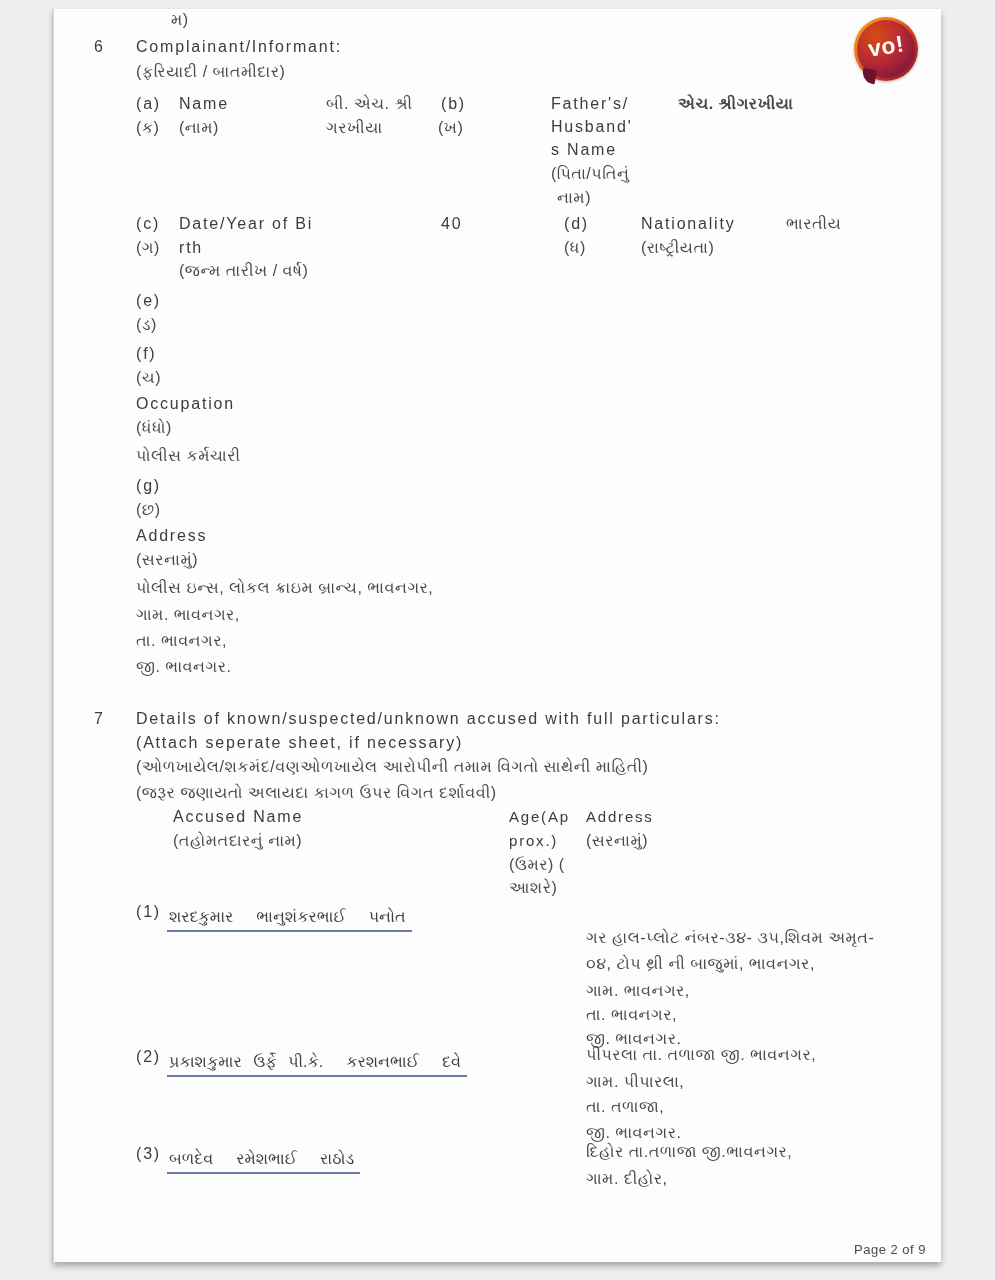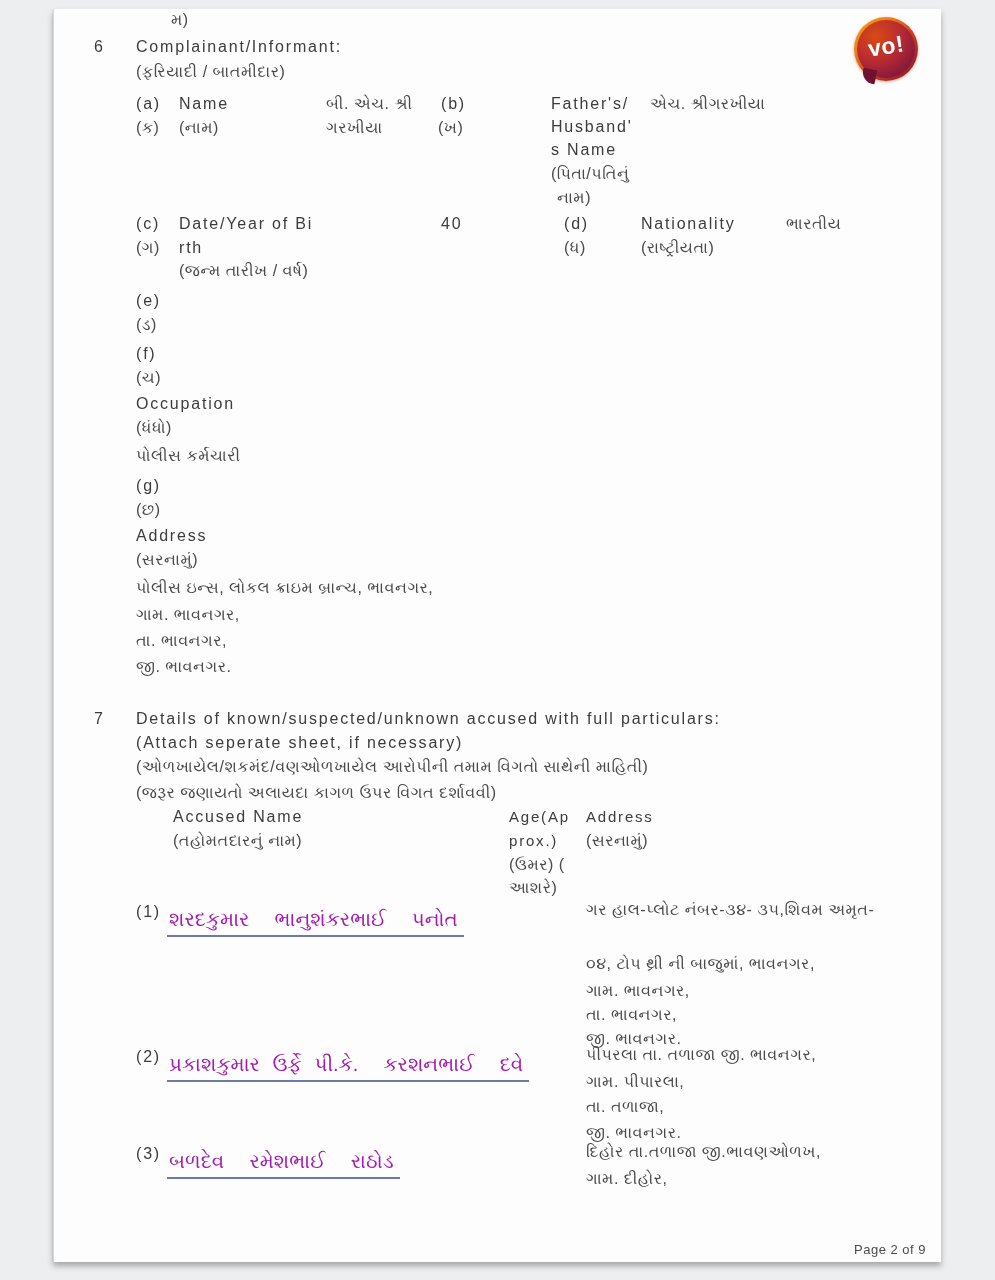--- a/index.html
+++ b/index.html
@@ -6,21 +6,21 @@
   body { background:#e9ebec; font-family:"Liberation Sans", sans-serif; }
   .stage { position:relative; width:995px; height:1280px; background:#eceef0; overflow:hidden; }
   .page {
     position:absolute; left:53px; top:9px; width:887px; height:1253px;
     background:#fdfdfe; border-left:1px solid #d6d8d9;
     box-shadow:0 4px 6px rgba(0,0,0,.30), -1px 0 0 #e2e4e5;
   }
   .en  { position:absolute; color:#3c3c3c; font-size:16px; letter-spacing:1.8px; white-space:pre; }
   .sm  { font-size:15px; }
   .gu  { position:absolute; color:#4a4a4a; font-size:16px; letter-spacing:0.5px; white-space:pre; }
-  .blue { position:absolute; color:#a21caf; font-size:20px; white-space:pre; word-spacing:7px;
+  .blue { position:absolute; color:#404040; font-size:16px; white-space:pre; word-spacing:7px;
           border-bottom:2px solid #6b7aa8; padding:0 6px 4px 2px; }
   .footer { position:absolute; color:#4c4c4c; font-size:13px; letter-spacing:0.5px; }
   .logo { position:absolute; left:800px; top:8px; width:66px; height:68px; }
   .logo .ring {
     position:absolute; left:0; top:0; width:64px; height:64px; border-radius:50%;
     background:linear-gradient(135deg,#f6a21c 0%, #ef7d15 30%, #c93a22 60%, #7c1733 100%);
     box-shadow:0 1px 3px rgba(160,90,20,.5);
   }
   .logo .ball {
     position:absolute; left:3px; top:3px; width:58px; height:58px; border-radius:50%;
@@ -58,21 +58,21 @@
     <span class="en" style="left:82px; top:86px;">(a)</span>
     <span class="en" style="left:125px; top:86px;">Name</span>
     <span class="gu" style="left:272px; top:86px;">બી. એચ. શ્રી</span>
     <span class="gu" style="left:82px; top:110px;">(ક)</span>
     <span class="gu" style="left:125px; top:110px;">(નામ)</span>
     <span class="gu" style="left:272px; top:110px;">ગરખીયા</span>
 
     <span class="en" style="left:387px; top:86px;">(b)</span>
     <span class="gu" style="left:384px; top:110px;">(ખ)</span>
     <span class="en" style="left:497px; top:86px;">Father's/</span>
-    <span class="gu" style="left:596px; top:86px;">એચ. શ્રીગરખીયા</span>
+    <span class="gu" style="left:624px; top:86px;font-weight:bold;">એચ. શ્રીગરખીયા</span>
     <span class="en" style="left:497px; top:109px;">Husband'</span>
     <span class="en" style="left:497px; top:132px;">s Name</span>
     <span class="gu" style="left:497px; top:156px;">(પિતા/પતિનું</span>
     <span class="gu" style="left:503px; top:180px;">નામ)</span>
 
     <span class="en" style="left:82px; top:206px;">(c)</span>
     <span class="en" style="left:125px; top:206px;">Date/Year of Bi</span>
     <span class="en" style="left:387px; top:206px;">40</span>
     <span class="gu" style="left:82px; top:230px;">(ગ)</span>
     <span class="en" style="left:125px; top:230px;">rth</span>
@@ -113,34 +113,34 @@
     <span class="gu" style="left:119px; top:823px;">(તહોમતદારનું નામ)</span>
     <span class="en sm" style="left:455px; top:799px;">Age(Ap</span>
     <span class="en sm" style="left:455px; top:823px;">prox.)</span>
     <span class="gu" style="left:455px; top:847px;">(ઉમર) (</span>
     <span class="gu" style="left:455px; top:870px;">આશરે)</span>
     <span class="en sm" style="left:532px; top:799px;">Address</span>
     <span class="gu" style="left:532px; top:823px;">(સરનામું)</span>
 
     <span class="en" style="left:82px; top:894px;">(1)</span>
     <span class="blue" style="left:113px; top:899px;">શરદકુમાર  ભાનુશંકરભાઈ  પનોત</span>
-    <span class="gu" style="left:532px; top:892px;">ગર હાલ-પ્લોટ નંબર-૩૪- ૩૫,શિવમ અમૃત-</span>
+    <span class="gu" style="left:532px; top:920px;">ગર હાલ-પ્લોટ નંબર-૩૪- ૩૫,શિવમ અમૃત-</span>
     <span class="gu" style="left:532px; top:946px;">૦૪, ટોપ થ્રી ની બાજુમાં, ભાવનગર,</span>
     <span class="gu" style="left:532px; top:973px;">ગામ. ભાવનગર,</span>
     <span class="gu" style="left:532px; top:997px;">તા. ભાવનગર,</span>
     <span class="gu" style="left:532px; top:1021px;">જી. ભાવનગર.</span>
 
     <span class="en" style="left:82px; top:1039px;">(2)</span>
     <span class="blue" style="left:113px; top:1044px;">પ્રકાશકુમાર ઉર્ફે પી.કે.  કરશનભાઈ  દવે</span>
     <span class="gu" style="left:532px; top:1037px;">પીપરલા તા. તળાજા જી. ભાવનગર,</span>
     <span class="gu" style="left:532px; top:1064px;">ગામ. પીપારલા,</span>
     <span class="gu" style="left:532px; top:1089px;">તા. તળાજા,</span>
     <span class="gu" style="left:532px; top:1115px;">જી. ભાવનગર.</span>
 
     <span class="en" style="left:82px; top:1136px;">(3)</span>
     <span class="blue" style="left:113px; top:1141px;">બળદેવ  રમેશભાઈ  રાઠોડ</span>
-    <span class="gu" style="left:532px; top:1134px;">દિહોર તા.તળાજા જી.ભાવણઓળખ,</span>
+    <span class="gu" style="left:532px; top:1134px;">દિહોર તા.તળાજા જી.ભાવનગર,</span>
     <span class="gu" style="left:532px; top:1161px;">ગામ. દીહોર,</span>
 
     <span class="footer" style="left:712px; top:1233px; width:160px; text-align:right;">Page 2 of 9</span>
 
   </div>
 </div>
 
 </body></html>

